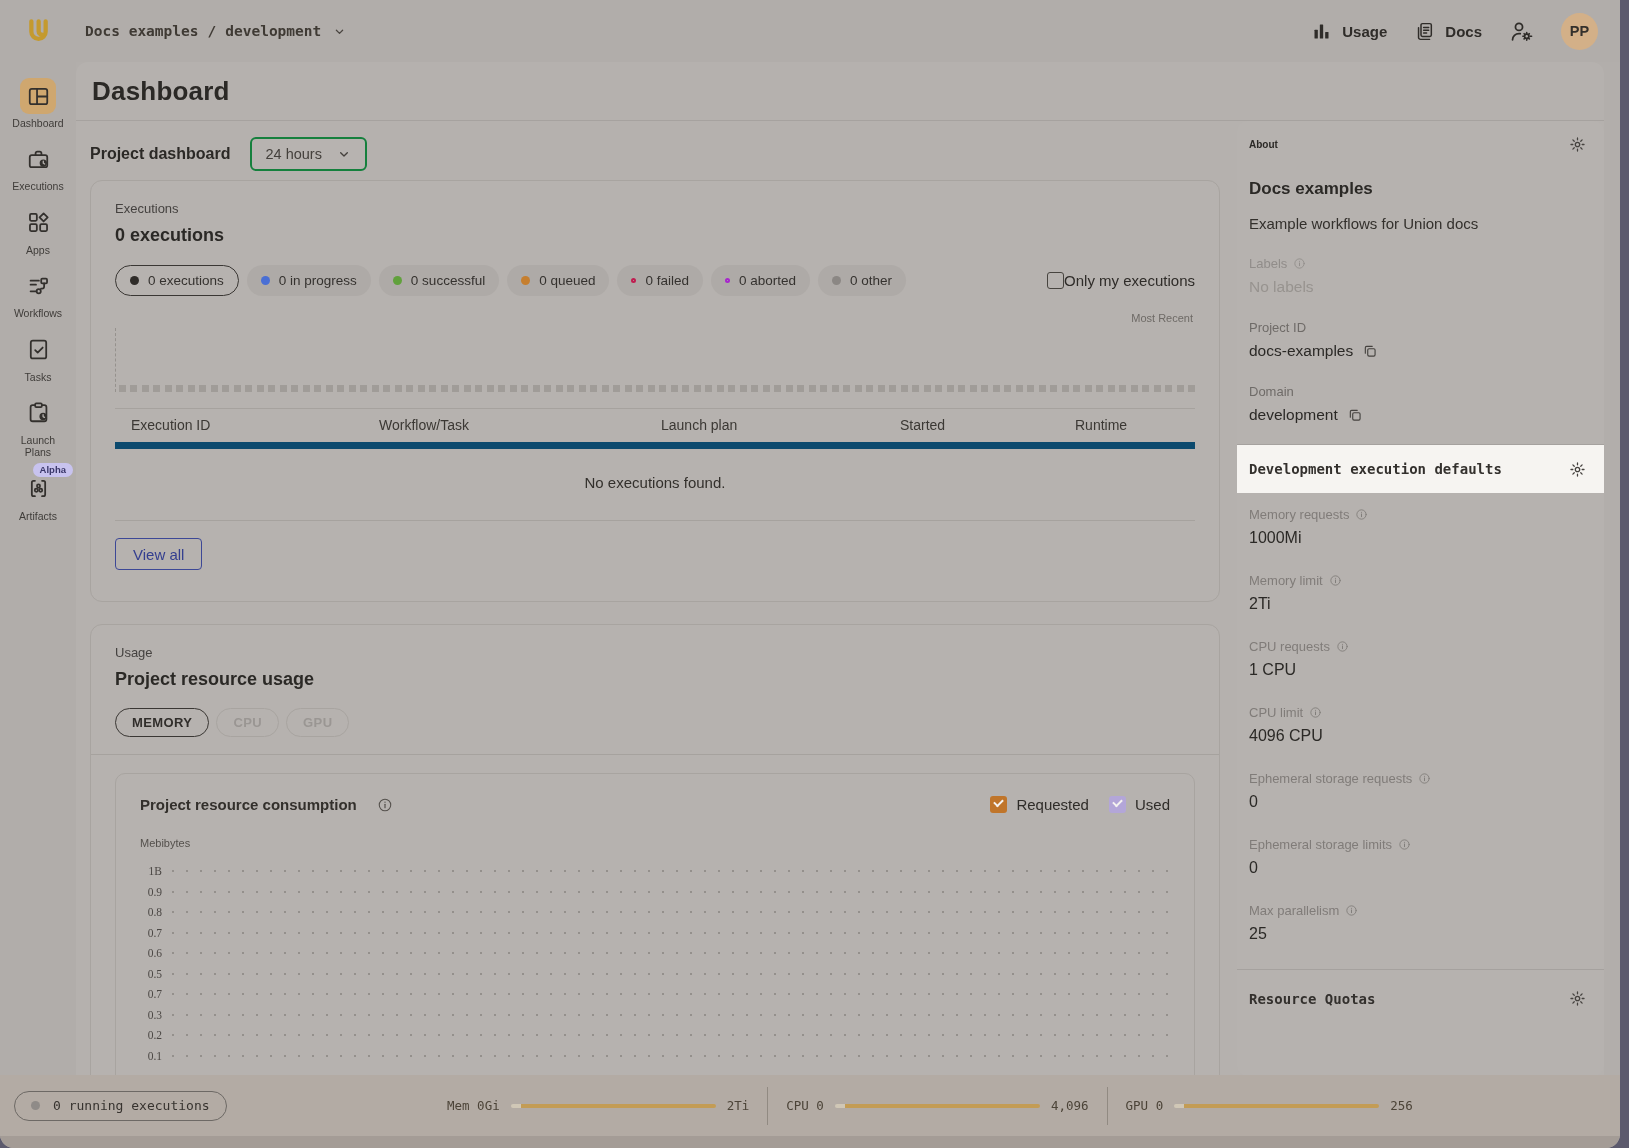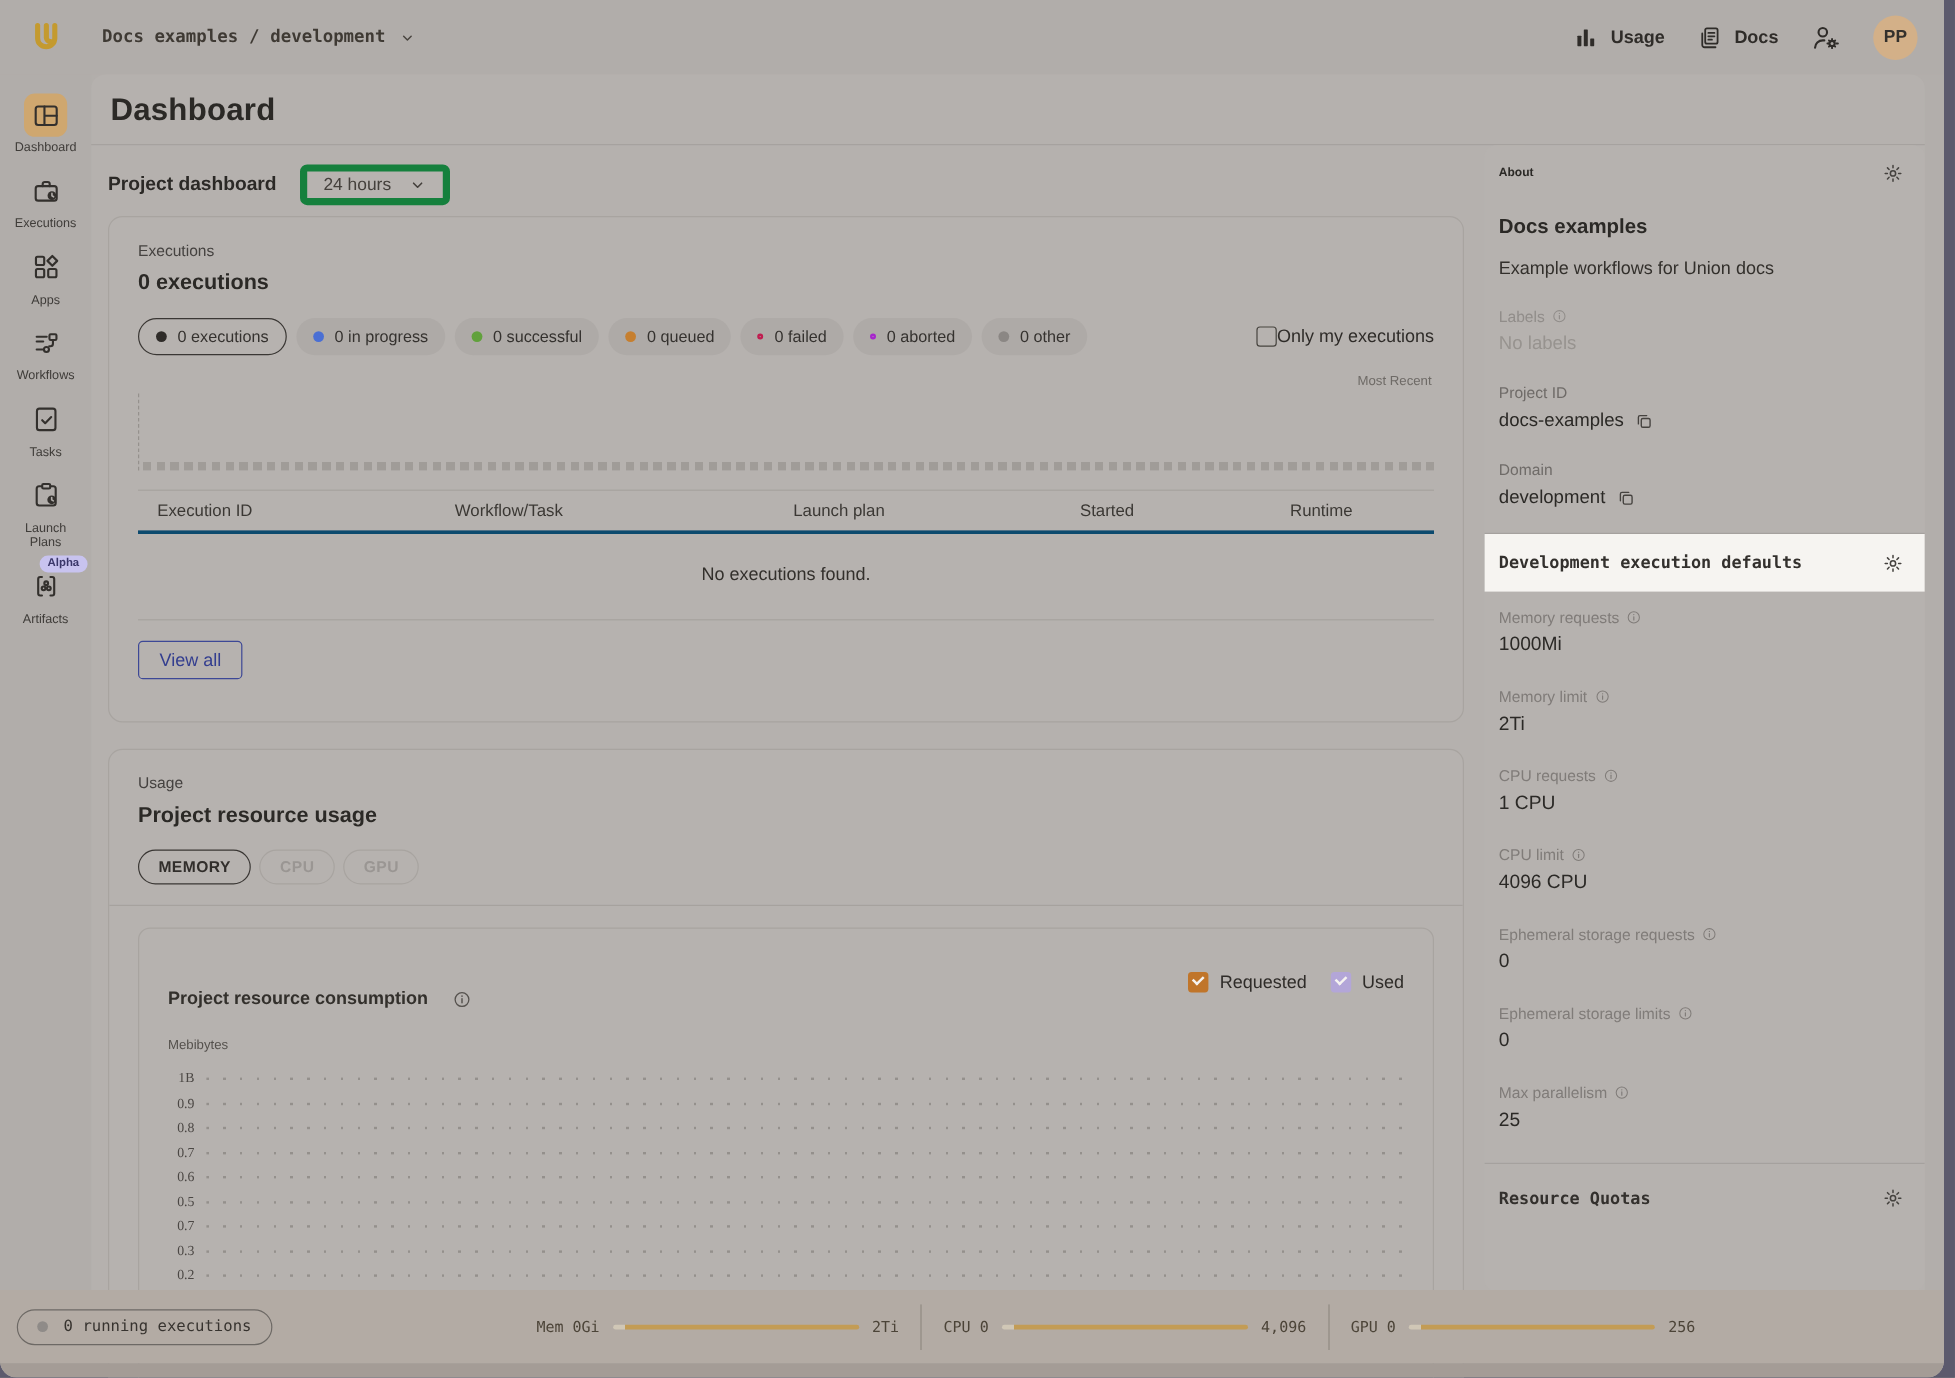--- a/index.html
+++ b/index.html
@@ -41,21 +41,21 @@
   .rail-badge{position:absolute;top:-8px;right:3px;background:#c8c3ef;color:#3a3769;
               font-size:9.5px;font-weight:700;padding:1.5px 7px;border-radius:8px;}
 
   
   .main-surface{position:absolute;left:76px;top:62px;width:1528px;height:1013px;
                 background:#b5b1ae;border-radius:12px 12px 0 0;}
   .page-head{height:59px;border-bottom:1px solid #a6a29f;display:flex;align-items:center;padding-left:16px;}
   .page-title{font-size:26px;font-weight:700;color:#2b2926;letter-spacing:.2px;}
   .toolbar{display:flex;align-items:center;gap:20px;margin:16px 0 0 14px;}
   .toolbar-label{font-size:16px;font-weight:700;color:#2b2926;}
-  .select{display:flex;align-items:center;gap:14px;height:34px;padding:0 13px;border:6px solid #15803d;
+  .select{display:flex;align-items:center;gap:14px;height:34px;padding:0 13px;border:2px solid #15803d;
           border-radius:6px;font-size:14.5px;color:#44403c;background:#b7b3b0;cursor:pointer;}
   .select .caret{width:16px;height:16px;color:#44403c;}
 
   
   .panel{position:absolute;left:14px;width:1130px;background:#b6b2af;border:1px solid #a8a4a0;
          border-radius:12px;padding:20px 24px;}
   .panel-eyebrow{font-size:13px;color:#454240;}
   .panel-title{font-size:18px;font-weight:700;color:#2b2926;margin-top:9px;}
 
   
@@ -69,35 +69,35 @@
   .only-my{margin-left:auto;display:flex;align-items:flex-start;cursor:pointer;}
   .cb{width:17px;height:17px;border:1.8px solid #47443f;border-radius:3px;background:transparent;}
   .only-my-label{font-size:15px;color:#2f2c29;}
   .timeline{margin-top:16px;}
   .timeline-label{font-size:11px;color:#6e6a66;text-align:right;padding-right:2px;}
   .timeline-plot{height:64px;border-left:1px dashed #95918d;margin-top:4px;position:relative;}
   .timeline-plot::after{content:"";position:absolute;left:3px;right:0;bottom:0;height:7px;
       background:repeating-linear-gradient(90deg,#a09c98 0 7px,transparent 7px 11.5px);}
   .extable{margin-top:16px;border-top:1px solid #a6a29e;}
   .extable-head{display:grid;grid-template-columns:248px 282px 239px 175px 1fr;
-      padding:8px 0 9px 16px;border-bottom:3px solid #0c4a6e;font-size:14px;color:#3b3834;}
+      padding:8px 0 9px 16px;border-bottom:7px solid #0c4a6e;font-size:14px;color:#3b3834;}
   .empty-msg{padding:25px 0 29px;text-align:center;font-size:15px;color:#33302c;border-bottom:1px solid #a6a29e;}
   .viewall{margin-top:17px;height:32px;padding:0 17px;border:1px solid #3d4896;border-radius:4px;
       color:#333e8f;font-size:15px;background:transparent;font-family:inherit;cursor:pointer;}
 
   
   #usage-panel{top:562px;height:560px;overflow:hidden;}
   .usage-tabs{display:flex;gap:7px;margin-top:18px;}
   .utab{height:29px;padding:0 16px;border-radius:16px;border:1px solid #a8a4a0;background:transparent;
         font-size:13px;font-weight:700;color:#9a9693;display:flex;align-items:center;cursor:pointer;letter-spacing:.4px;}
   .utab.selected{border:1.5px solid #3a3734;color:#312e2b;}
   .usage-divider{height:1px;background:#a6a29e;margin:17px -24px 0;}
   .consumption-card{margin-top:18px;border:1px solid #a8a4a0;border-radius:10px;padding:22px 24px;height:400px;}
   .consumption-head{display:flex;align-items:center;}
-  .consumption-title{font-size:15px;font-weight:700;color:#33302c;display:flex;align-items:center;gap:20px;margin-top:28px;}
+  .consumption-title{font-size:15px;font-weight:700;color:#33302c;display:flex;align-items:center;gap:20px;}
   .legend{margin-left:auto;display:flex;align-items:center;gap:20px;}
   .legend-item{display:flex;align-items:center;gap:9px;cursor:pointer;}
   .legend-box{width:17px;height:17px;border-radius:3px;position:relative;}
   .legend-box::after{content:"";position:absolute;left:4px;top:3px;width:7px;height:4px;
       border-left:2px solid #f5f3f0;border-bottom:2px solid #f5f3f0;transform:rotate(-45deg);}
   .legend-label{font-size:15px;color:#2f2c29;}
   .ylabel{font-size:11px;color:#54504c;margin-top:24px;}
   .yticks{margin-top:12px;}
   .ytick-row{display:flex;align-items:center;height:20.5px;font-family:Liberation Serif, serif;}
   .ytick-label{width:32px;text-align:right;font-size:11.5px;color:#4b4744;padding-right:10px;flex:none;}

